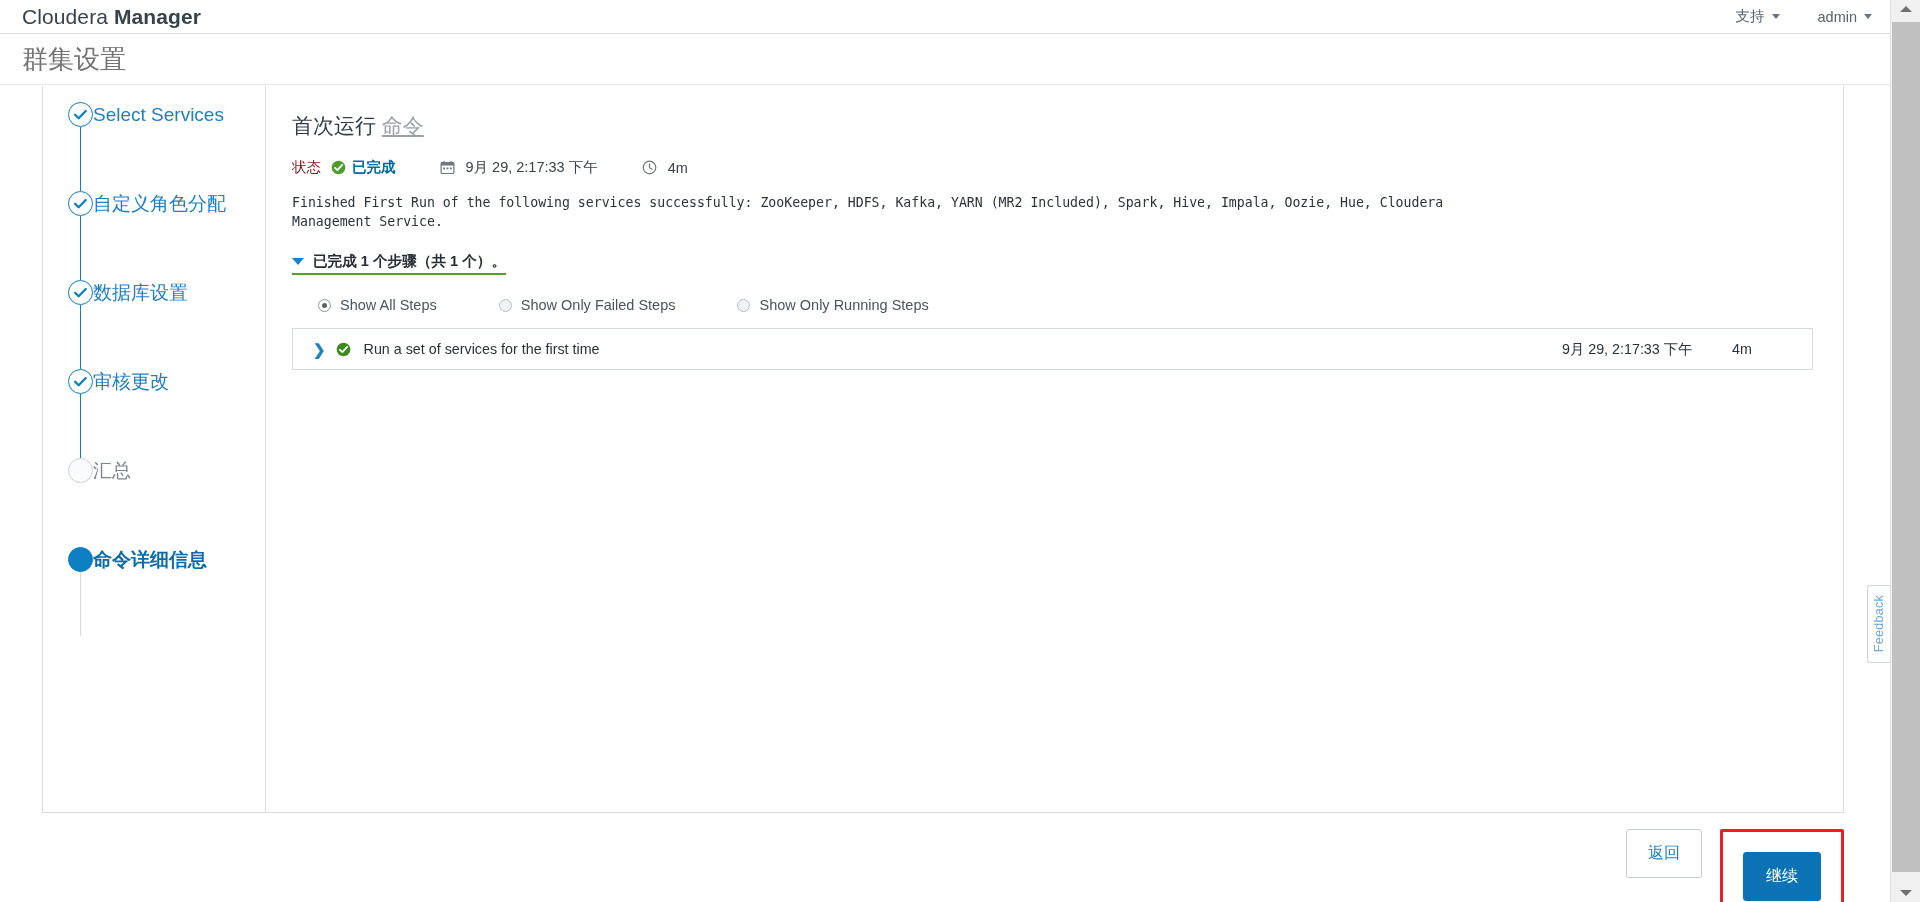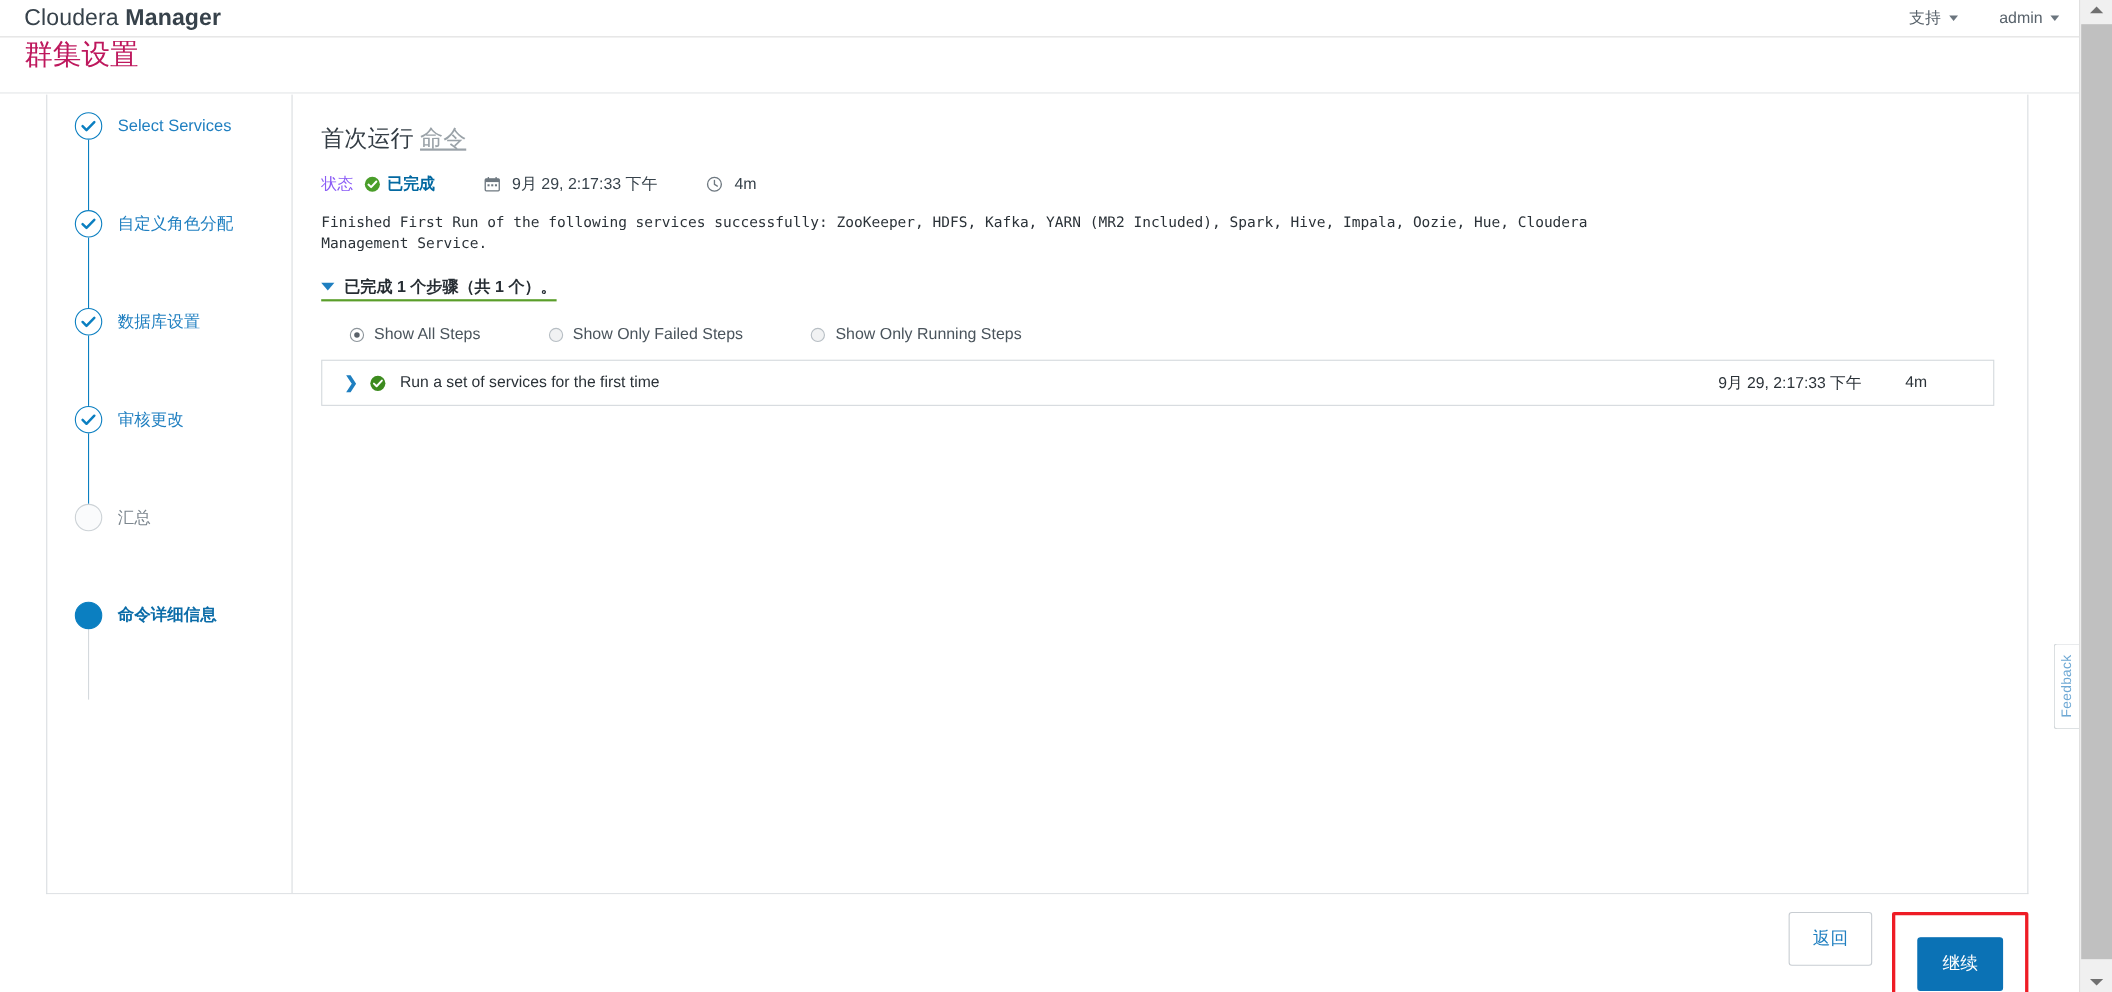--- a/index.html
+++ b/index.html
@@ -41,22 +41,22 @@
   .caret {
     width: 0; height: 0;
     border-left: 4.5px solid transparent;
     border-right: 4.5px solid transparent;
     border-top: 5px solid #6b757e;
     display: inline-block;
   }
 
   
   .page-title {
-    position: absolute; left: 22px; top: 32px;
-    font-size: 26px; color: #be185d; font-weight: 400;
+    position: absolute; left: 22px; top: 42px;
+    font-size: 26px; color: #737373; font-weight: 400;
     white-space: nowrap;
   }
   .title-rule {
     position: absolute; left: 0; top: 84px;
     width: 1890px; height: 1px; background: #e3e6e8;
   }
 
   
   .card {
     position: absolute;
@@ -91,22 +91,21 @@
   .step.done .bubble svg { display: block; }
   .step.current .bubble { background: #0b7fc1; border: 1.5px solid #0b7fc1; }
   .step.todo .bubble { border: 1.5px solid #ccd2d6; background: #fafbfc; }
   .step .connector {
     position: absolute;
     left: 37px; top: 25px; width: 1px; height: 64px;
     background: #0b7fc1; z-index: 1;
   }
   .step.current .connector, .step.todo .connector { background: #d4d9dd; }
   .step .slabel {
-    margin-left: 14px;
-    font-size: 15px;
+    font-size: 19px;
     line-height: 25px;
     color: #1f7fc0;
     white-space: nowrap;
   }
   .step.current .slabel { color: #0b6ca8; font-weight: 700; }
   .step.todo .slabel { color: #7b858d; }
 
   
   .main {
     flex: 1 1 auto;
@@ -119,21 +118,21 @@
     margin: 0 0 18px 0; white-space: nowrap;
   }
   .cmd-title .muted { color: #9aa2a8; text-decoration: underline; }
 
   .meta-row {
     display: flex; align-items: center;
     font-size: 14.5px; color: #4a545c;
     margin-bottom: 16px;
     white-space: nowrap;
   }
-  .meta-label { color: #8b5cf6; margin-right: 10px; }
+  .meta-label { color: #7f1d1d; margin-right: 10px; }
   .meta-status {
     color: #0369a1; font-weight: 700;
     display: inline-flex; align-items: center; gap: 6px;
   }
   .meta-item {
     display: inline-flex; align-items: center; gap: 11px;
     margin-left: 44px; color: #37424b;
   }
   .ic { display: inline-block; line-height: 0; }
 

